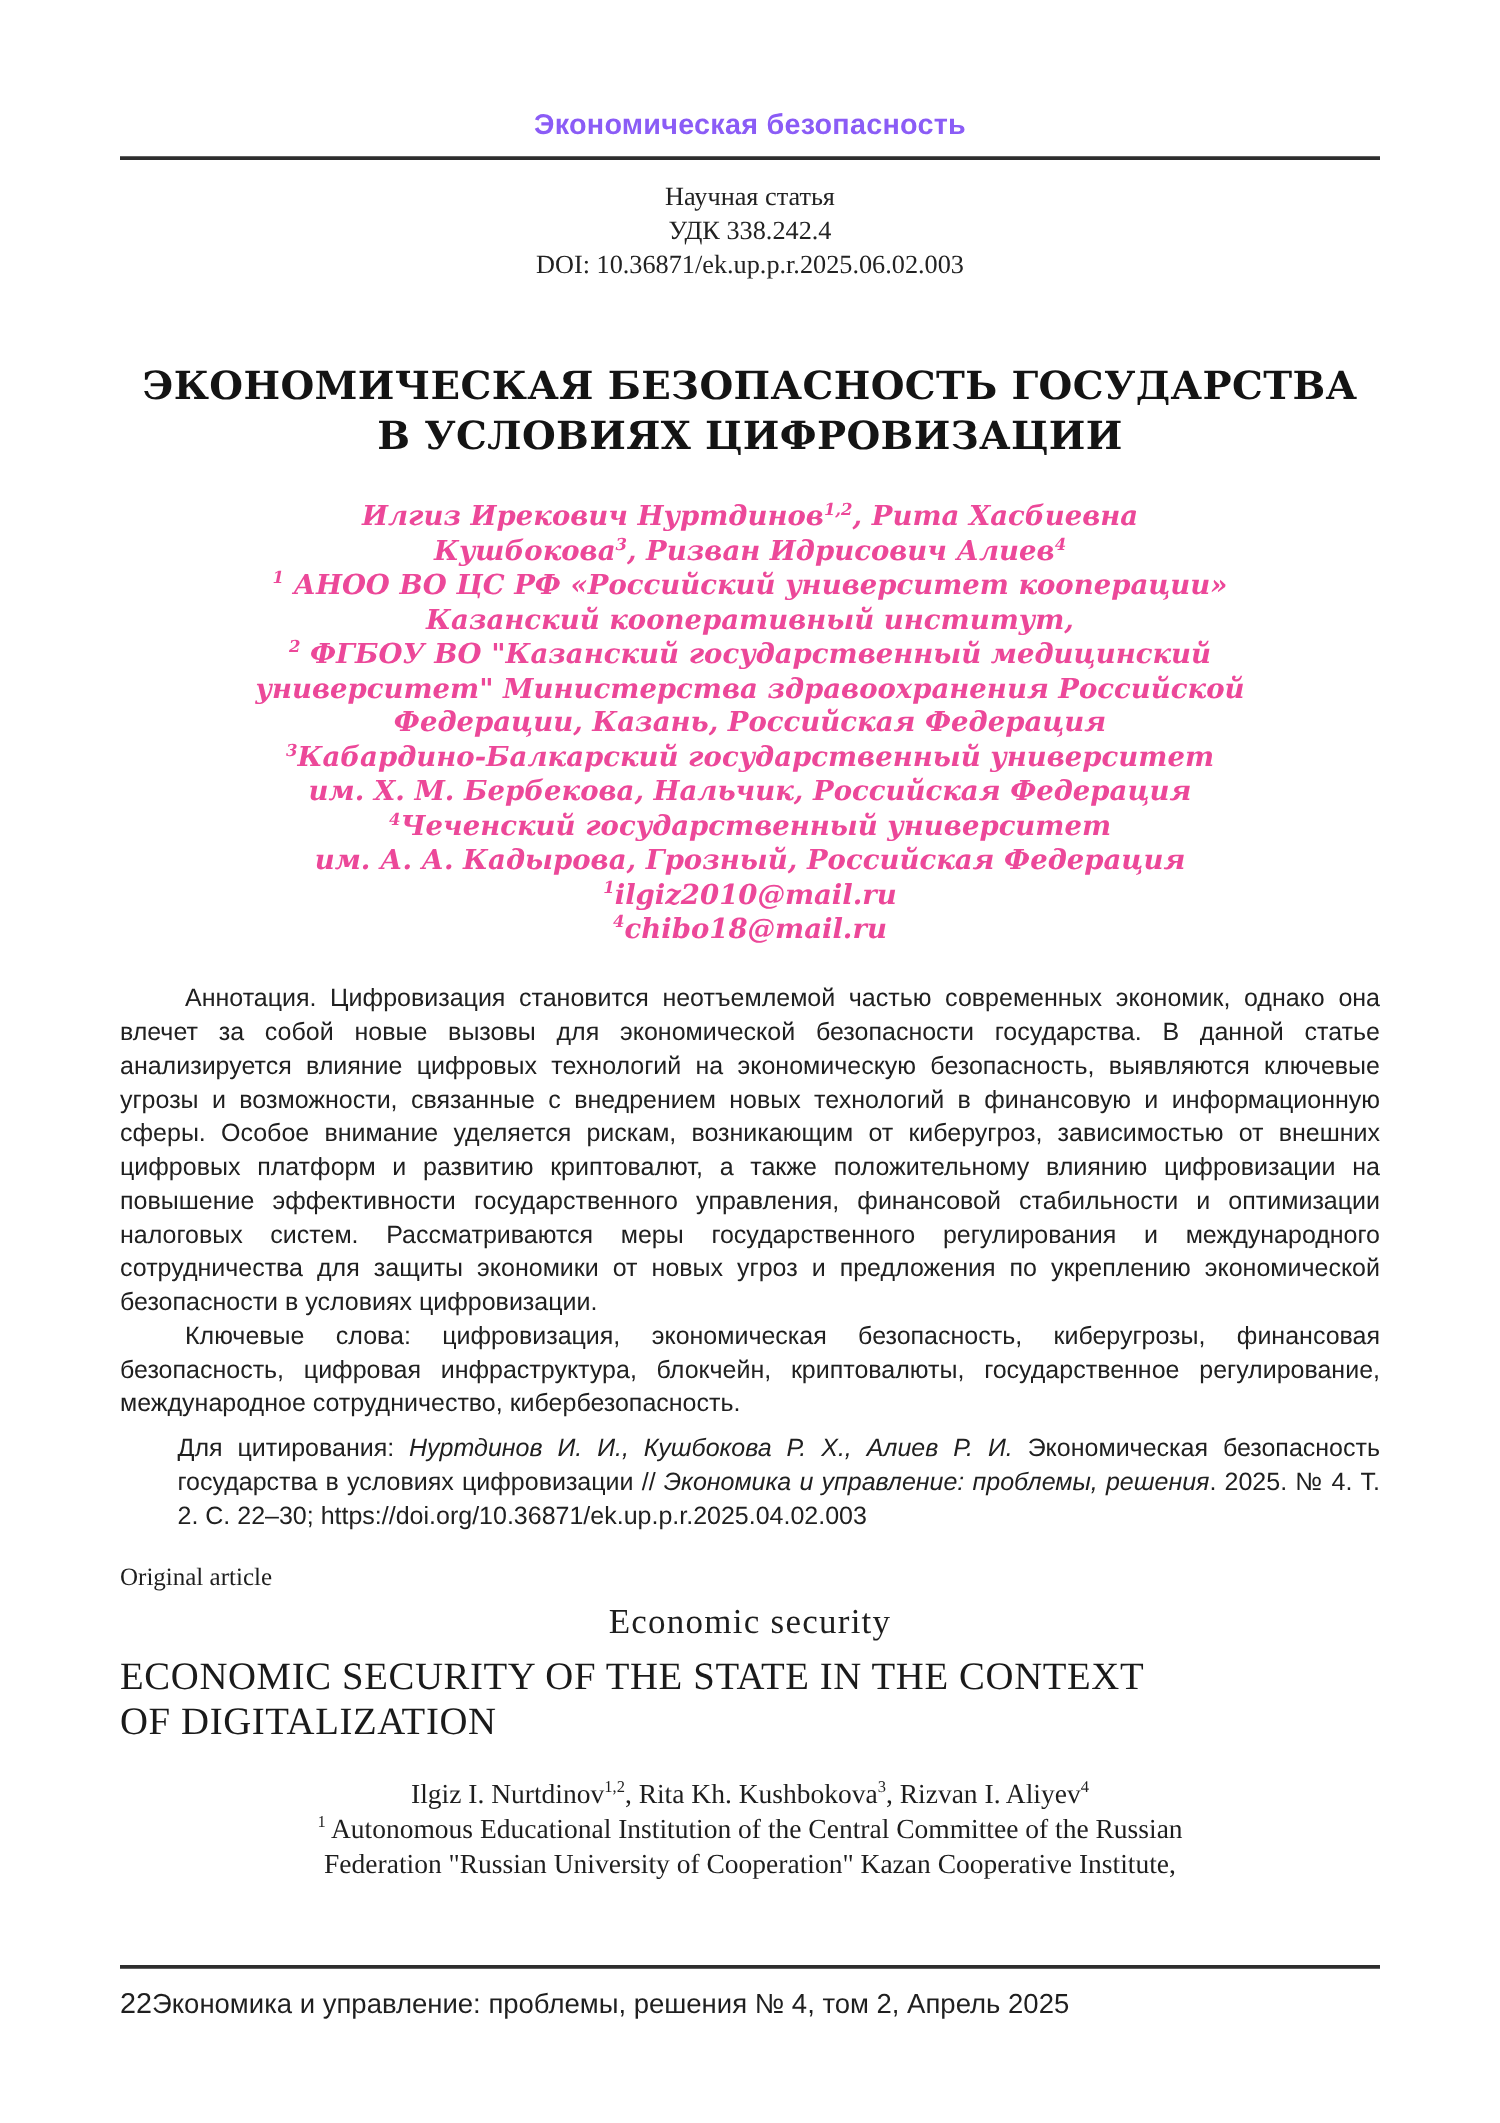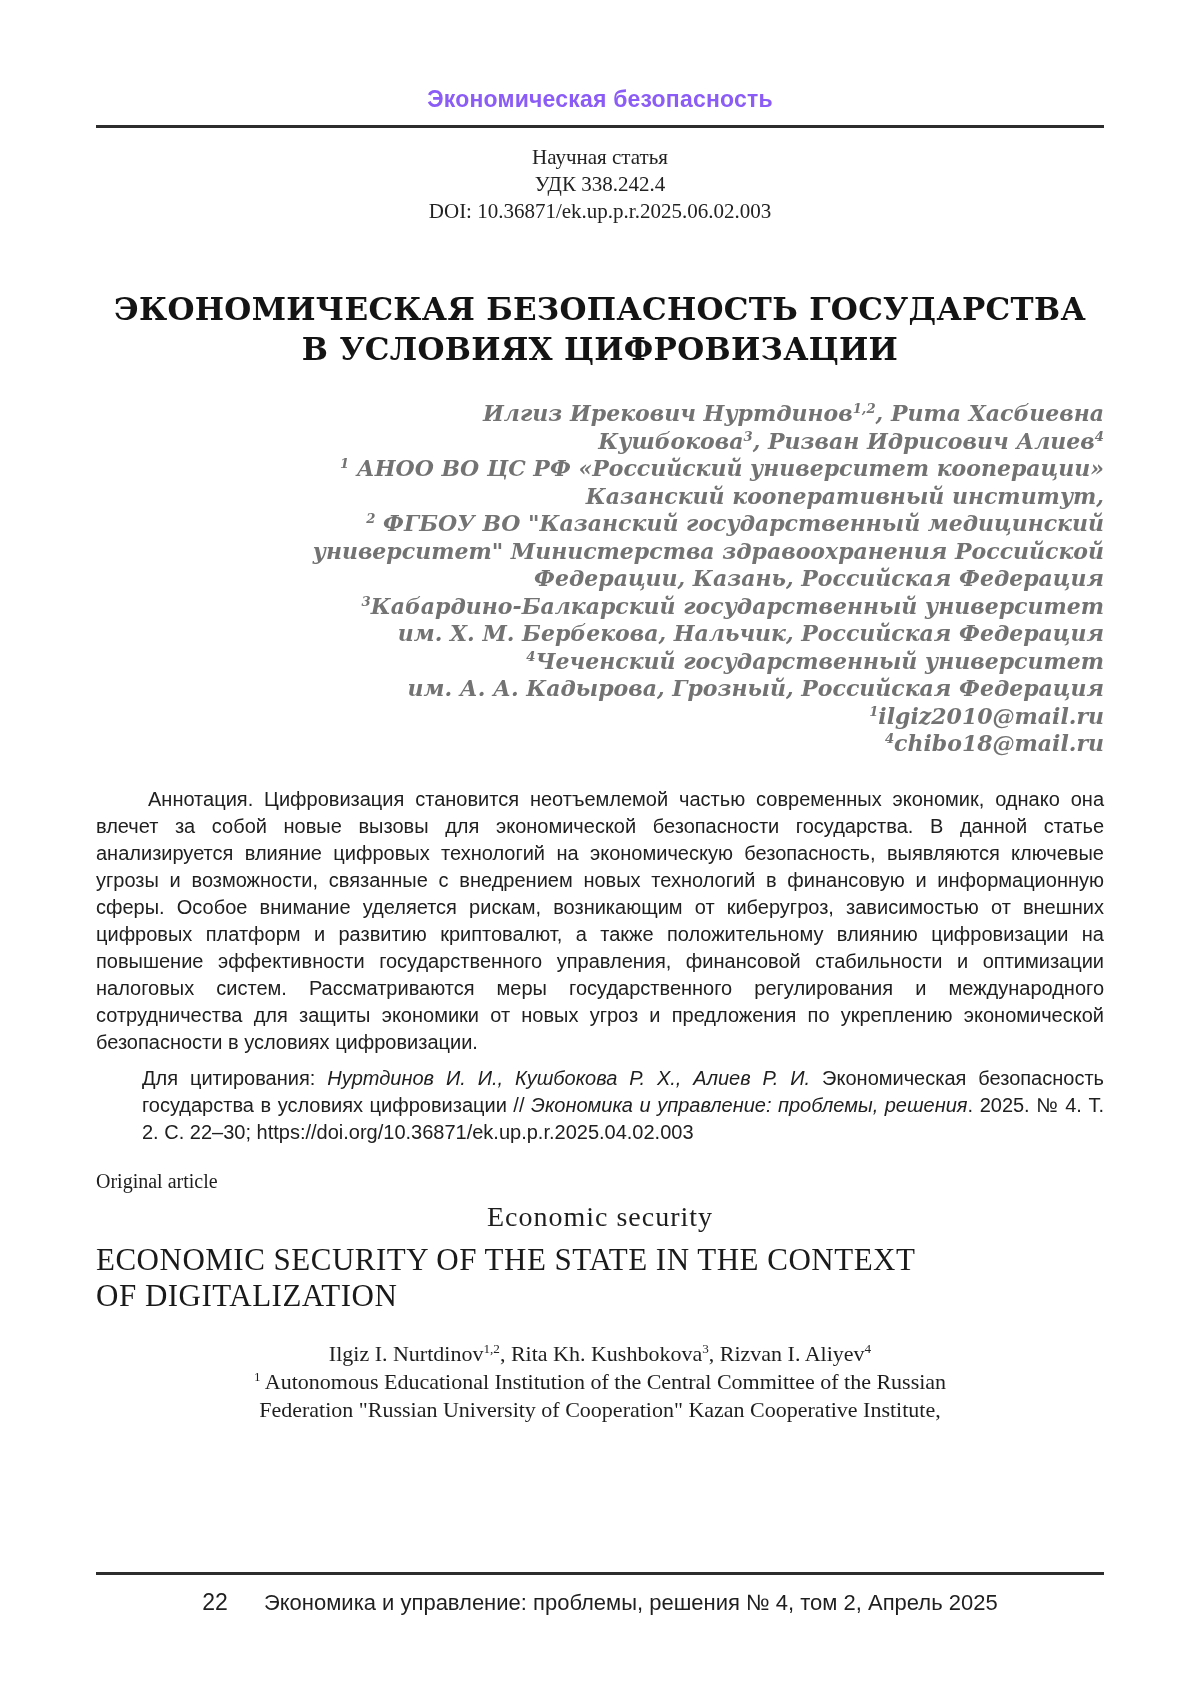--- a/index.html
+++ b/index.html
@@ -34,22 +34,22 @@
   .title-ru {
     margin: 64px 0 0 0;
     font: bold 31px/40px "DejaVu Serif", serif;
     letter-spacing: 0.3px;
     text-align: center;
     color: #141414;
   }
   .authors-ru {
     margin-top: 31px;
     font: italic bold 22px/27.5px "DejaVu Serif", serif;
-    text-align: right;
-    color: #737373;
+    text-align: center;
+    color: #ec4899;
   }
   .para {
     margin: 0;
     font: 20px/27px "Liberation Sans", sans-serif;
     text-align: justify;
     text-indent: 52px;
     color: #202020;
   }
   .abstract { margin-top: 28px; }
   .citation {
@@ -78,25 +78,24 @@
     color: #1a1a1a;
   }
   .authors-en {
     margin-top: 26px;
     font: 22px/28px "Liberation Serif", serif;
     text-align: center;
   }
   .footer { position: absolute; left: 96px; right: 96px; top: 1572px; }
   .rule2 { height: 3px; background: #2d2d2d; }
   .footer-row {
-    display: flex; justify-content: center; align-items: baseline;
+    display: flex; justify-content: flex-start; align-items: baseline;
     margin-top: 14px;
     font: 22px "Liberation Sans", sans-serif;
     color: #1f1f1f;
-    gap: 36px;
   }
   .footer-row .pageno { font-size: 23px; }
 </style>
 </head>
 <body>
 
 <div class="page">
 
   <div>
     <div class="running-head-label">Экономическая безопасность</div>
@@ -125,20 +124,21 @@
       <div><sup>3</sup><span>Кабардино-Балкарский государственный университет</span></div>
       <div><span>им. Х. М. Бербекова, Нальчик, Российская Федерация</span></div>
       <div><sup>4</sup><span>Чеченский государственный университет</span></div>
       <div><span>им. А. А. Кадырова, Грозный, Российская Федерация</span></div>
       <div><sup>1</sup><span>ilgiz2010@mail.ru</span></div>
       <div><sup>4</sup><span>chibo18@mail.ru</span></div>
     </div>
 
   <p class="para abstract"><span class="b">Аннотация.</span><span> Цифровизация становится неотъемлемой частью современных экономик, однако она влечет за собой новые вызовы для экономической безопасности государства. В данной статье анализируется влияние цифровых технологий на экономическую безопасность, выявляются ключевые угрозы и возможности, связанные с внедрением новых технологий в финансовую и информационную сферы. Особое внимание уделяется рискам, возникающим от киберугроз, зависимостью от внешних цифровых платформ и развитию криптовалют, а также положительному влиянию цифровизации на повышение эффективности государственного управления, финансовой стабильности и оптимизации налоговых систем. Рассматриваются меры государственного регулирования и международного сотрудничества для защиты экономики от новых угроз и предложения по укреплению экономической безопасности в условиях цифровизации.</span></p>
 
+  <p class="para"><span class="b">Ключевые слова:</span><span> цифровизация, экономическая безопасность, киберугрозы, финансовая безопасность, цифровая инфраструктура, блокчейн, криптовалюты, государственное регулирование, международное сотрудничество, кибербезопасность.</span></p>
 
   <p class="citation"><span class="b">Для цитирования:</span><span> </span><span class="i">Нуртдинов И. И., Кушбокова Р. Х., Алиев Р. И.</span><span> Экономическая безопасность государства в условиях цифровизации // </span><span class="i">Экономика и управление: проблемы, решения</span><span>. 2025. № 4. Т. 2. С. 22–30; https://doi.org/10.36871/ek.up.p.r.2025.04.02.003</span></p>
 
   <div class="orig-article">Original article</div>
 
   <div class="section-en">Economic security</div>
 
   <div class="title-en">
       <div>ECONOMIC SECURITY OF THE STATE IN THE CONTEXT</div>
       <div>OF DIGITALIZATION</div>

